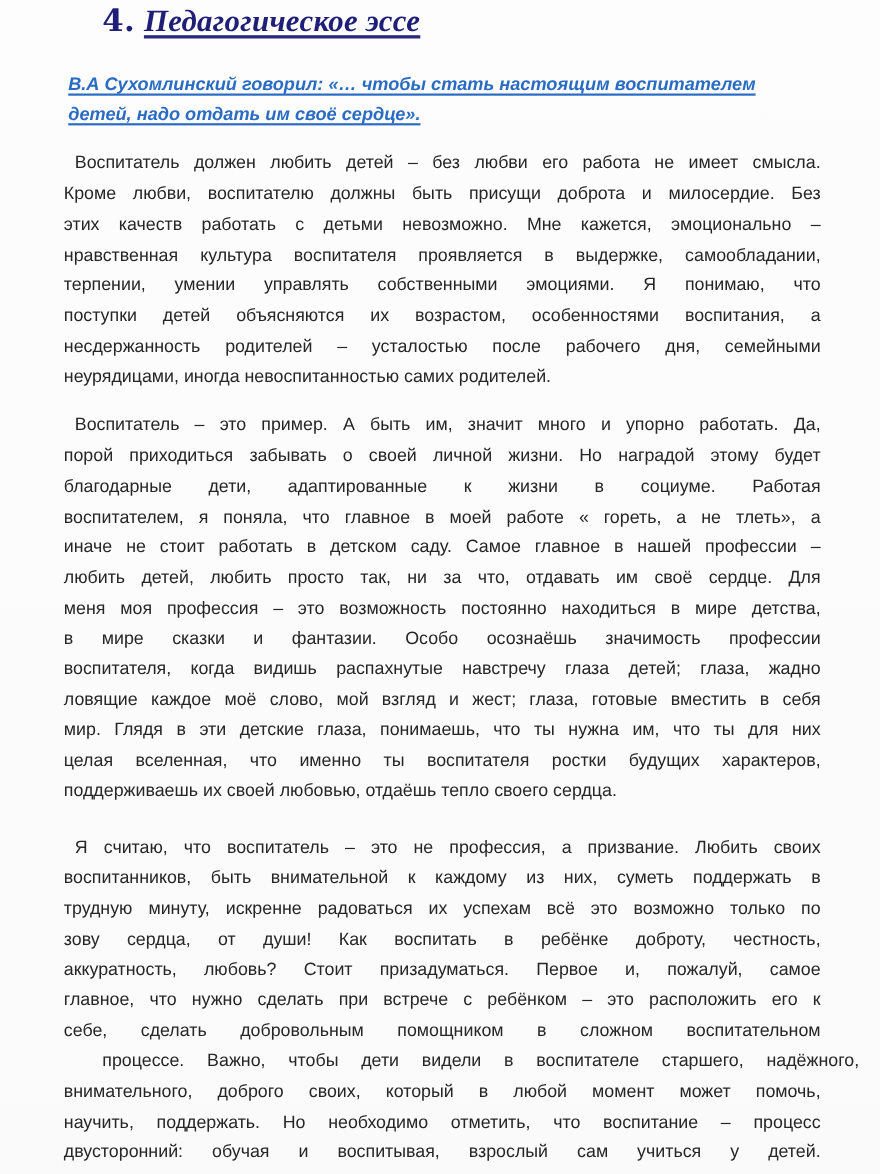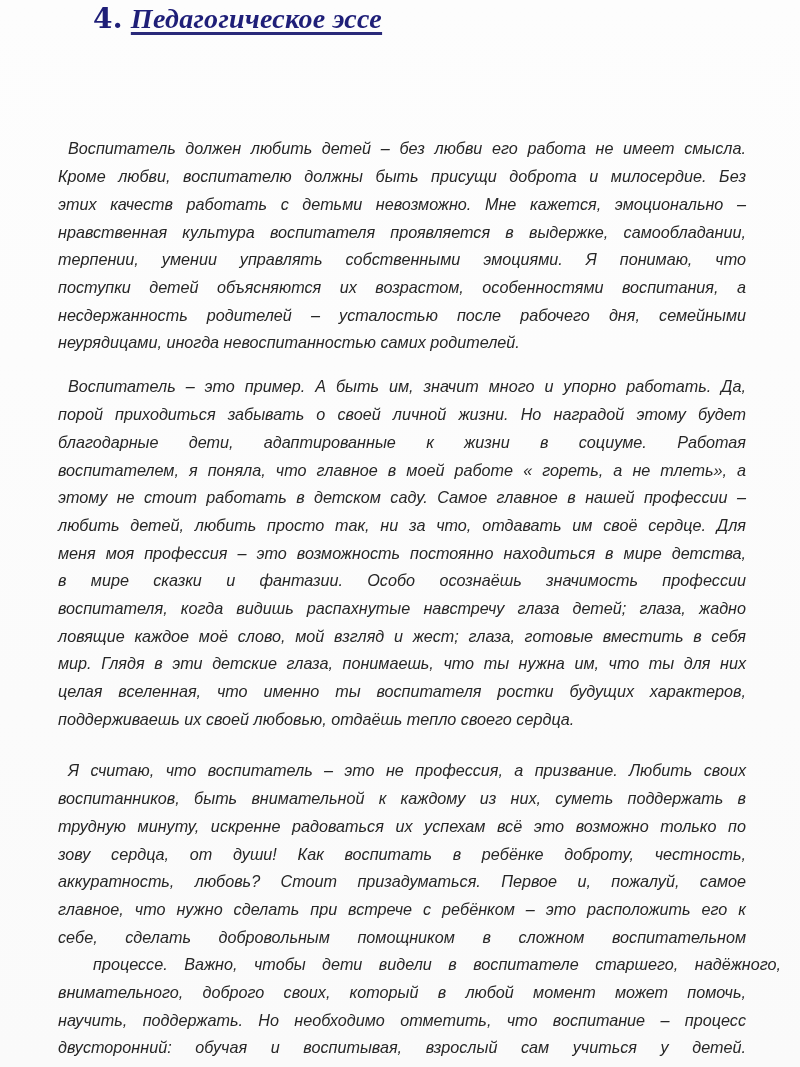--- a/index.html
+++ b/index.html
@@ -72,57 +72,60 @@
     }
     .line {
       position: absolute;
       left: 0;
       width: 688px;
       height: 27px;
       line-height: 27px;
       white-space: nowrap;
       text-align: justify;
       text-align-last: justify;
-      font-style: italic;
     }
     .line.last {
       text-align-last: left;
     }
     .line.indent {
       padding-left: 10px;
       width: 678px;
     }
   </style>
 </head>
 <body>
 
 <div class="page">
 
   <div class="title">
     <span class="num">4.</span><span class="txt">Педагогическое эссе</span>
   </div>
 
+  <div class="quote">
+    <span class="qline">В.А Сухомлинский говорил: «… чтобы стать настоящим воспитателем</span>
+    <span class="qline">детей, надо отдать им своё сердце».</span>
+  </div>
 
   <div class="body-text" style="top:135px;">
     <div class="line indent" style="top:0px;">Воспитатель должен любить детей – без любви его работа не имеет смысла.</div>
     <div class="line" style="top:28px;">Кроме любви, воспитателю должны быть присущи доброта и милосердие.  Без</div>
     <div class="line" style="top:56px;">этих качеств работать с детьми невозможно. Мне кажется, эмоционально –</div>
     <div class="line" style="top:84px;">нравственная культура воспитателя проявляется в выдержке, самообладании,</div>
     <div class="line" style="top:111px;">терпении, умении управлять собственными эмоциями. Я понимаю, что</div>
     <div class="line" style="top:139px;">поступки детей объясняются их возрастом, особенностями воспитания, а</div>
     <div class="line" style="top:167px;">несдержанность родителей – усталостью после рабочего дня, семейными</div>
     <div class="line last" style="top:194px;">неурядицами, иногда невоспитанностью самих родителей.</div>
   </div>
 
   <div class="body-text" style="top:373px;">
     <div class="line indent" style="top:0px;">Воспитатель – это пример. А быть им, значит много и упорно работать. Да,</div>
     <div class="line" style="top:28px;">порой приходиться забывать о своей личной жизни. Но наградой этому будет</div>
     <div class="line" style="top:56px;">благодарные дети, адаптированные к жизни в социуме. Работая</div>
     <div class="line" style="top:84px;">воспитателем, я поняла, что главное в моей работе « гореть, а не тлеть», а</div>
-    <div class="line" style="top:111px;">этому не стоит работать в детском саду. Самое главное в нашей профессии –</div>
+    <div class="line" style="top:111px;">иначе не стоит работать в детском саду. Самое главное в нашей профессии –</div>
     <div class="line" style="top:139px;">любить детей, любить просто так, ни за что, отдавать им своё сердце. Для</div>
     <div class="line" style="top:167px;">меня моя профессия – это возможность постоянно находиться в мире детства,</div>
     <div class="line" style="top:194px;">в мире сказки и фантазии. Особо осознаёшь значимость профессии</div>
     <div class="line" style="top:222px;">воспитателя, когда видишь распахнутые навстречу глаза детей; глаза, жадно</div>
     <div class="line" style="top:250px;">ловящие каждое моё слово, мой взгляд и жест; глаза, готовые вместить в себя</div>
     <div class="line" style="top:277px;">мир. Глядя в эти детские глаза, понимаешь, что ты нужна им, что ты для них</div>
     <div class="line" style="top:305px;">целая вселенная, что именно ты воспитателя ростки будущих характеров,</div>
     <div class="line last" style="top:333px;">поддерживаешь их своей любовью, отдаёшь тепло своего сердца.</div>
   </div>
 

